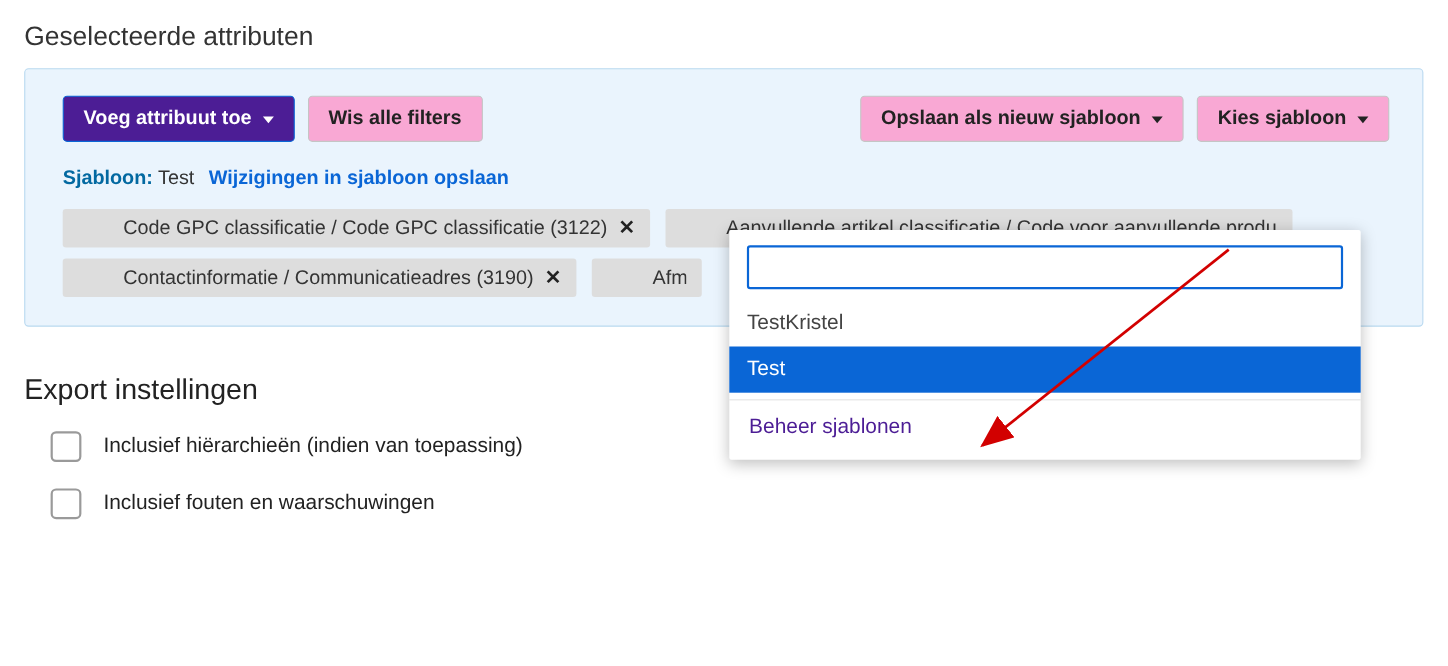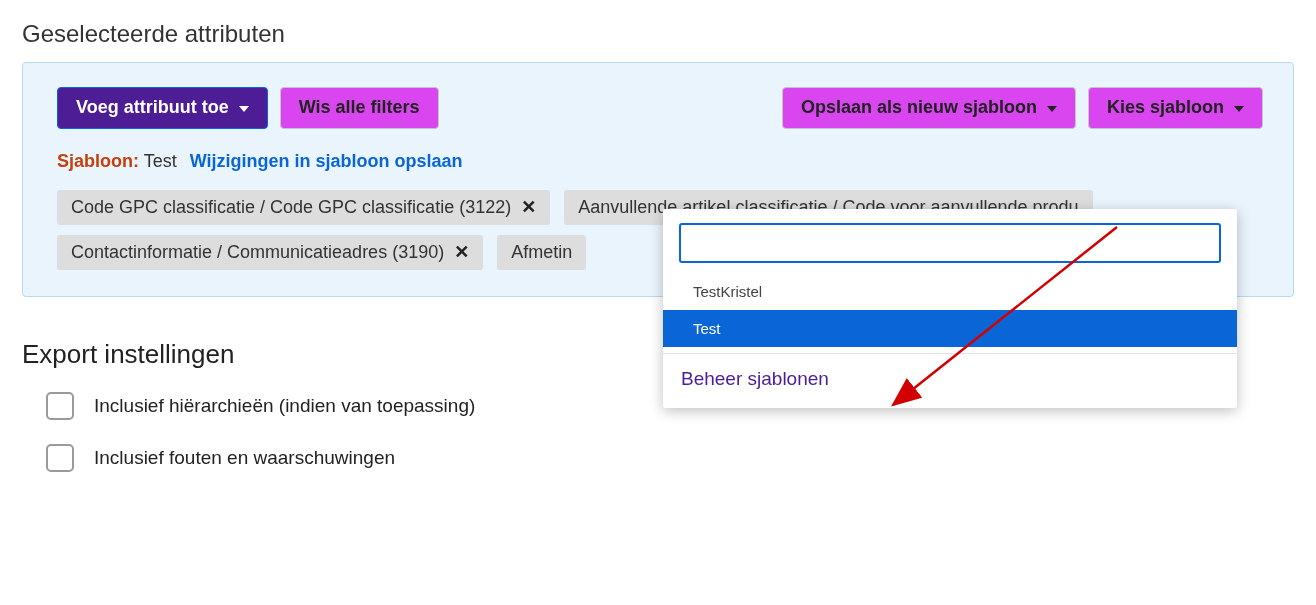--- a/index.html
+++ b/index.html
@@ -36,41 +36,41 @@
     display: inline-flex;
     align-items: center;
     gap: 10px;
     padding: 9px 18px;
     border-radius: 4px;
     font-size: 18px;
     font-weight: 600;
     line-height: 1.2;
     cursor: pointer;
     border: 1px solid #c5c5c5;
-    background: #d946ef;
+    background: #f9a8d4;
     color: #222;
     white-space: nowrap;
   }
   .btn-primary {
     background: #4c1d95;
     border-color: #0a66d6;
     color: #fff;
   }
   .caret {
     width: 0; height: 0;
     border-left: 5px solid transparent;
     border-right: 5px solid transparent;
     border-top: 6px solid currentColor;
     margin-top: 2px;
   }
   .template-line {
     font-size: 18px;
     margin-bottom: 18px;
   }
-  .template-line .lbl { font-weight: 700; color: #c2410c; }
+  .template-line .lbl { font-weight: 700; color: #0369a1; }
   .template-line .name { color: #333; }
   .template-line .link { color: #0a66d6; font-weight: 600; margin-left: 8px; cursor: pointer; }
   .chips {
     display: flex;
     flex-wrap: wrap;
     gap: 10px 14px;
   }
   .chip {
     display: inline-flex;
     align-items: center;
@@ -80,20 +80,21 @@
     padding: 7px 14px;
     border-radius: 3px;
     font-size: 18px;
     max-width: 610px;
     overflow: hidden;
   }
   .chip .txt {
     white-space: nowrap;
     overflow: hidden;
     text-overflow: clip;
+    margin-left: 41px;
   }
   .chip .xicon {
     font-weight: 700;
     font-size: 18px;
     color: #222;
     cursor: pointer;
     line-height: 1;
   }
   
   .chip-row2 { width: 100%; display:flex; gap:14px; }
@@ -116,22 +117,22 @@
   .popup input[type=text] {
     width: 100%;
     height: 40px;
     border: 2px solid #0a66d6;
     border-radius: 3px;
     padding: 6px 10px;
     font-size: 17px;
     outline: none;
   }
   .popup .opt {
-    padding: 10px 30px;
-    font-size: 15px;
+    padding: 10px 16px;
+    font-size: 19px;
     color: #444;
     cursor: pointer;
   }
   .popup .opt.selected {
     background: #0a66d6;
     color: #fff;
   }
   .popup .divider {
     height: 1px; background: #e3e3e3; margin: 6px 0 0 0;
   }

